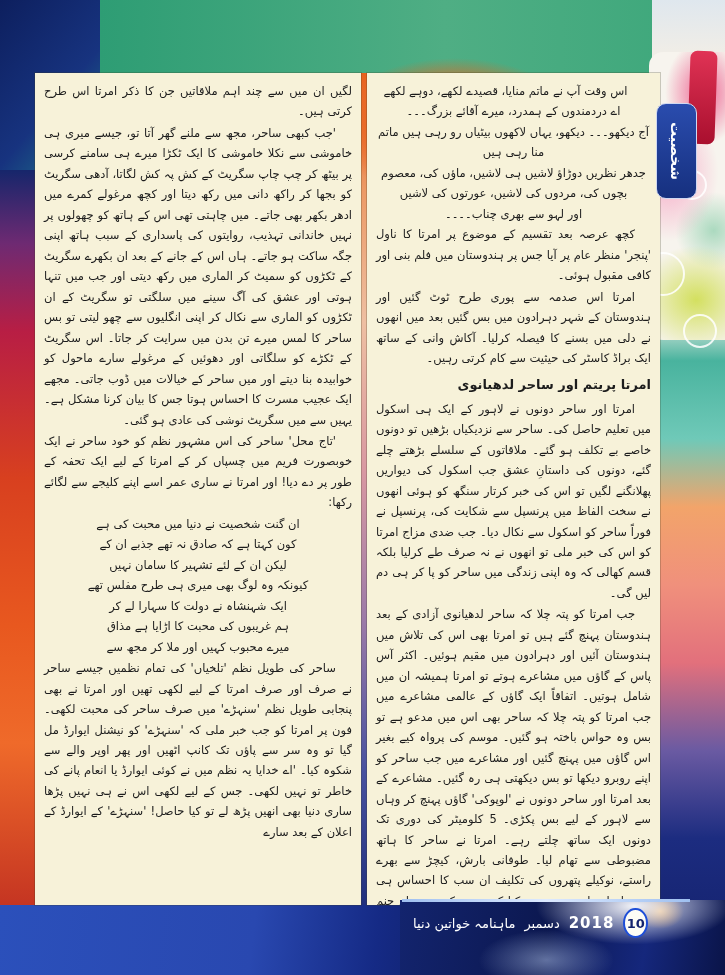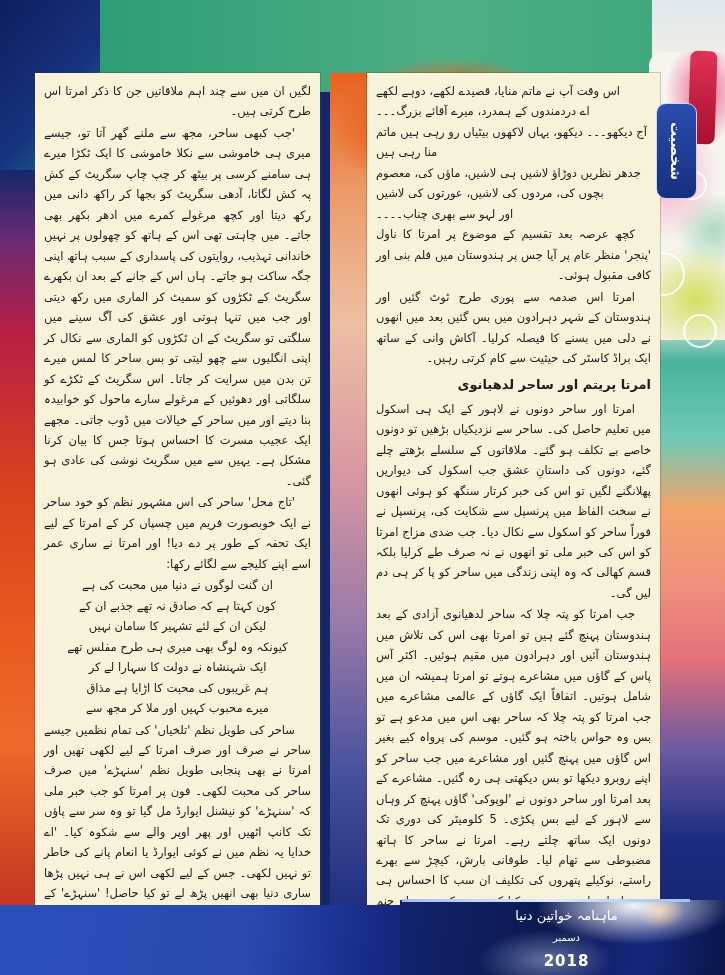--- a/index.html
+++ b/index.html
@@ -35,43 +35,43 @@
   .section-tab{position:absolute;right:28px;top:103px;width:39px;height:94px;z-index:6;
     background:linear-gradient(180deg,#2a4cae,#16307f);border:1px solid #cfd8f2;border-radius:10px;
     display:flex;align-items:center;justify-content:center;}
   .section-tab .vtxt{color:#fff;font-size:14px;font-weight:700;white-space:nowrap;
     transform:rotate(90deg);letter-spacing:1px;}
   
   .col{position:absolute;top:73px;height:832px;z-index:5;background:#f7f2d9;
        box-shadow:0 0 0 1px rgba(60,60,30,.25);box-sizing:border-box;
        padding:8px 9px 6px 9px;overflow:hidden;direction:rtl;color:#1d1d1d;
        font-size:11.5px;line-height:1.78;}
-  .col-left{left:35px;width:285px;}
+  .col-left{left:35px;width:326px;}
   .col-right{left:367px;width:293px;}
   .para{text-align:justify;text-indent:16px;margin:0 0 1px 0;}
-  .verse{text-align:left;margin:0;}
+  .verse{text-align:center;margin:0;}
   .verse.first{text-indent:16px;}
   .heading{font-weight:700;font-size:13px;text-align:right;margin:4px 0 3px 0;}
   .poem{text-align:center;margin:1px 0;}
   .poem-line{margin:0;}
   
   .footer{position:absolute;left:0;top:905px;width:725px;height:70px;z-index:4;
     background:linear-gradient(97deg,#2b50bb 0%,#2948b0 35%,#152a85 52%,#0d1b5e 68%,#101f66 100%);}
   .footer-swoosh{position:absolute;left:400px;top:900px;width:325px;height:75px;z-index:5;
     background:
       radial-gradient(140px 55px at 72% 8%,rgba(255,255,255,.95),rgba(255,255,255,0) 70%),
       radial-gradient(90px 40px at 45% 80%,rgba(200,220,255,.45),rgba(200,220,255,0) 75%),
       radial-gradient(30px 22px at 80% 15%,rgba(226,150,60,.9),rgba(226,150,60,0) 80%),
       linear-gradient(100deg,#13246e 0%,#0c1850 45%,#15277c 75%,#0a1448 100%);}
   .footer-topline{position:absolute;left:402px;top:899px;width:288px;height:3px;z-index:6;
     background:linear-gradient(90deg,#9fc0f0,#dce9ff 50%,#9fc0f0);}
-  .footer-row{position:absolute;left:449px;top:908px;width:235px;height:30px;z-index:7;
-    display:flex;align-items:center;gap:9px;direction:ltr;color:#fff;flex-direction:column;}
+  .footer-row{position:absolute;left:413px;top:908px;width:235px;height:30px;z-index:7;
+    display:flex;align-items:center;gap:9px;direction:ltr;color:#fff;}
   .mag-title{font-size:13px;white-space:nowrap;}
-  .month{font-size:10px;text-align:center;}
+  .month{font-size:13px;text-align:center;}
   .year{font-size:15px;font-weight:700;letter-spacing:1px;}
   .page-circle{width:26px;height:26px;border-radius:50%;background:#fdfdf6;
     border:2px solid #1d4ed8;color:#14246e;font-weight:700;font-size:13px;
     display:flex;align-items:center;justify-content:center;}
 </style>
 </head>
 <body>
 
 <div class="page">
 
@@ -103,21 +103,21 @@
     <div class="heading">امرتا پریتم اور ساحر لدھیانوی</div>
     <p class="para">امرتا اور ساحر دونوں نے لاہور کے ایک ہی اسکول میں تعلیم حاصل کی۔ ساحر سے نزدیکیاں بڑھیں تو دونوں خاصے بے تکلف ہو گئے۔ ملاقاتوں کے سلسلے بڑھتے چلے گئے، دونوں کی داستانِ عشق جب اسکول کی دیواریں پھلانگنے لگیں تو اس کی خبر کرتار سنگھ کو ہوئی انھوں نے سخت الفاظ میں پرنسپل سے شکایت کی، پرنسپل نے فوراً ساحر کو اسکول سے نکال دیا۔ جب ضدی مزاج امرتا کو اس کی خبر ملی تو انھوں نے نہ صرف طے کرلیا بلکہ قسم کھالی کہ وہ اپنی زندگی میں ساحر کو پا کر ہی دم لیں گی۔</p>
     <p class="para">جب امرتا کو پتہ چلا کہ ساحر لدھیانوی آزادی کے بعد ہندوستان پہنچ گئے ہیں تو امرتا بھی اس کی تلاش میں ہندوستان آئیں اور دہرادون میں مقیم ہوئیں۔ اکثر آس پاس کے گاؤں میں مشاعرے ہوتے تو امرتا ہمیشہ ان میں شامل ہوتیں۔ اتفاقاً ایک گاؤں کے عالمی مشاعرے میں جب امرتا کو پتہ چلا کہ ساحر بھی اس میں مدعو ہے تو بس وہ حواس باختہ ہو گئیں۔ موسم کی پرواہ کیے بغیر اس گاؤں میں پہنچ گئیں اور مشاعرے میں جب ساحر کو اپنے روبرو دیکھا تو بس دیکھتی ہی رہ گئیں۔ مشاعرے کے بعد امرتا اور ساحر دونوں نے 'لوپوکی' گاؤں پہنچ کر وہاں سے لاہور کے لیے بس پکڑی۔ 5 کلومیٹر کی دوری تک دونوں ایک ساتھ چلتے رہے۔ امرتا نے ساحر کا ہاتھ مضبوطی سے تھام لیا۔ طوفانی بارش، کیچڑ سے بھرے راستے، نوکیلے پتھروں کی تکلیف ان سب کا احساس ہی نہ رہا۔ امرتا نے محسوس کیا کہ ضرور کسی پچھلے جنم کا ساتھ ہے۔ تقدیر نے اس رات ان کی قسمت اور دل میں عشق کا بیج بو دیا جو جلد ہی پھلنے پھولنے لگا۔ دونوں میں ملاقاتیں بڑھنے</p>
   </div>
 
   <div class="col col-left">
     <p class="para" style="text-indent:0">لگیں ان میں سے چند اہم ملاقاتیں جن کا ذکر امرتا اس طرح کرتی ہیں۔</p>
     <p class="para">'جب کبھی ساحر، مجھ سے ملنے گھر آتا تو، جیسے میری ہی خاموشی سے نکلا خاموشی کا ایک ٹکڑا میرے ہی سامنے کرسی پر بیٹھ کر چپ چاپ سگریٹ کے کش پہ کش لگاتا، آدھی سگریٹ کو بجھا کر راکھ دانی میں رکھ دیتا اور کچھ مرغولے کمرے میں ادھر بکھر بھی جاتے۔ میں چاہتی تھی اس کے ہاتھ کو چھولوں پر نہیں خاندانی تہذیب، روایتوں کی پاسداری کے سبب ہاتھ اپنی جگہ ساکت ہو جاتے۔ ہاں اس کے جانے کے بعد ان بکھرے سگریٹ کے ٹکڑوں کو سمیٹ کر الماری میں رکھ دیتی اور جب میں تنہا ہوتی اور عشق کی آگ سینے میں سلگتی تو سگریٹ کے ان ٹکڑوں کو الماری سے نکال کر اپنی انگلیوں سے چھو لیتی تو بس ساحر کا لمس میرے تن بدن میں سرایت کر جاتا۔ اس سگریٹ کے ٹکڑے کو سلگاتی اور دھوئیں کے مرغولے سارے ماحول کو خوابیدہ بنا دیتے اور میں ساحر کے خیالات میں ڈوب جاتی۔ مجھے ایک عجیب مسرت کا احساس ہوتا جس کا بیان کرنا مشکل ہے۔ یہیں سے میں سگریٹ نوشی کی عادی ہو گئی۔</p>
     <p class="para">'تاج محل' ساحر کی اس مشہور نظم کو خود ساحر نے ایک خوبصورت فریم میں چسپاں کر کے امرتا کے لیے ایک تحفہ کے طور پر دے دیا! اور امرتا نے ساری عمر اسے اپنے کلیجے سے لگائے رکھا:</p>
     <div class="poem">
-      <div class="poem-line">ان گنت لوگوں نے دنیا میں محبت کی ہے</div>
+      <div class="poem-line">ان گنت شخصیت نے دنیا میں محبت کی ہے</div>
       <div class="poem-line">کون کہتا ہے کہ صادق نہ تھے جذبے ان کے</div>
       <div class="poem-line">لیکن ان کے لئے تشہیر کا سامان نہیں</div>
       <div class="poem-line">کیونکہ وہ لوگ بھی میری ہی طرح مفلس تھے</div>
       <div class="poem-line">ایک شہنشاہ نے دولت کا سہارا لے کر</div>
       <div class="poem-line">ہم غریبوں کی محبت کا اڑایا ہے مذاق</div>
       <div class="poem-line">میرے محبوب کہیں اور ملا کر مجھ سے</div>
     </div>
     <p class="para">ساحر کی طویل نظم 'تلخیاں' کی تمام نظمیں جیسے ساحر نے صرف اور صرف امرتا کے لیے لکھی تھیں اور امرتا نے بھی پنجابی طویل نظم 'سنہڑے' میں صرف ساحر کی محبت لکھی۔ فون پر امرتا کو جب خبر ملی کہ 'سنہڑے' کو نیشنل ایوارڈ مل گیا تو وہ سر سے پاؤں تک کانپ اٹھیں اور پھر اوپر والے سے شکوہ کیا۔ 'اے خدایا یہ نظم میں نے کوئی ایوارڈ یا انعام پانے کی خاطر تو نہیں لکھی۔ جس کے لیے لکھی اس نے ہی نہیں پڑھا ساری دنیا بھی انھیں پڑھ لے تو کیا حاصل! 'سنہڑے' کے ایوارڈ کے اعلان کے بعد سارے</p>
   </div>
 

